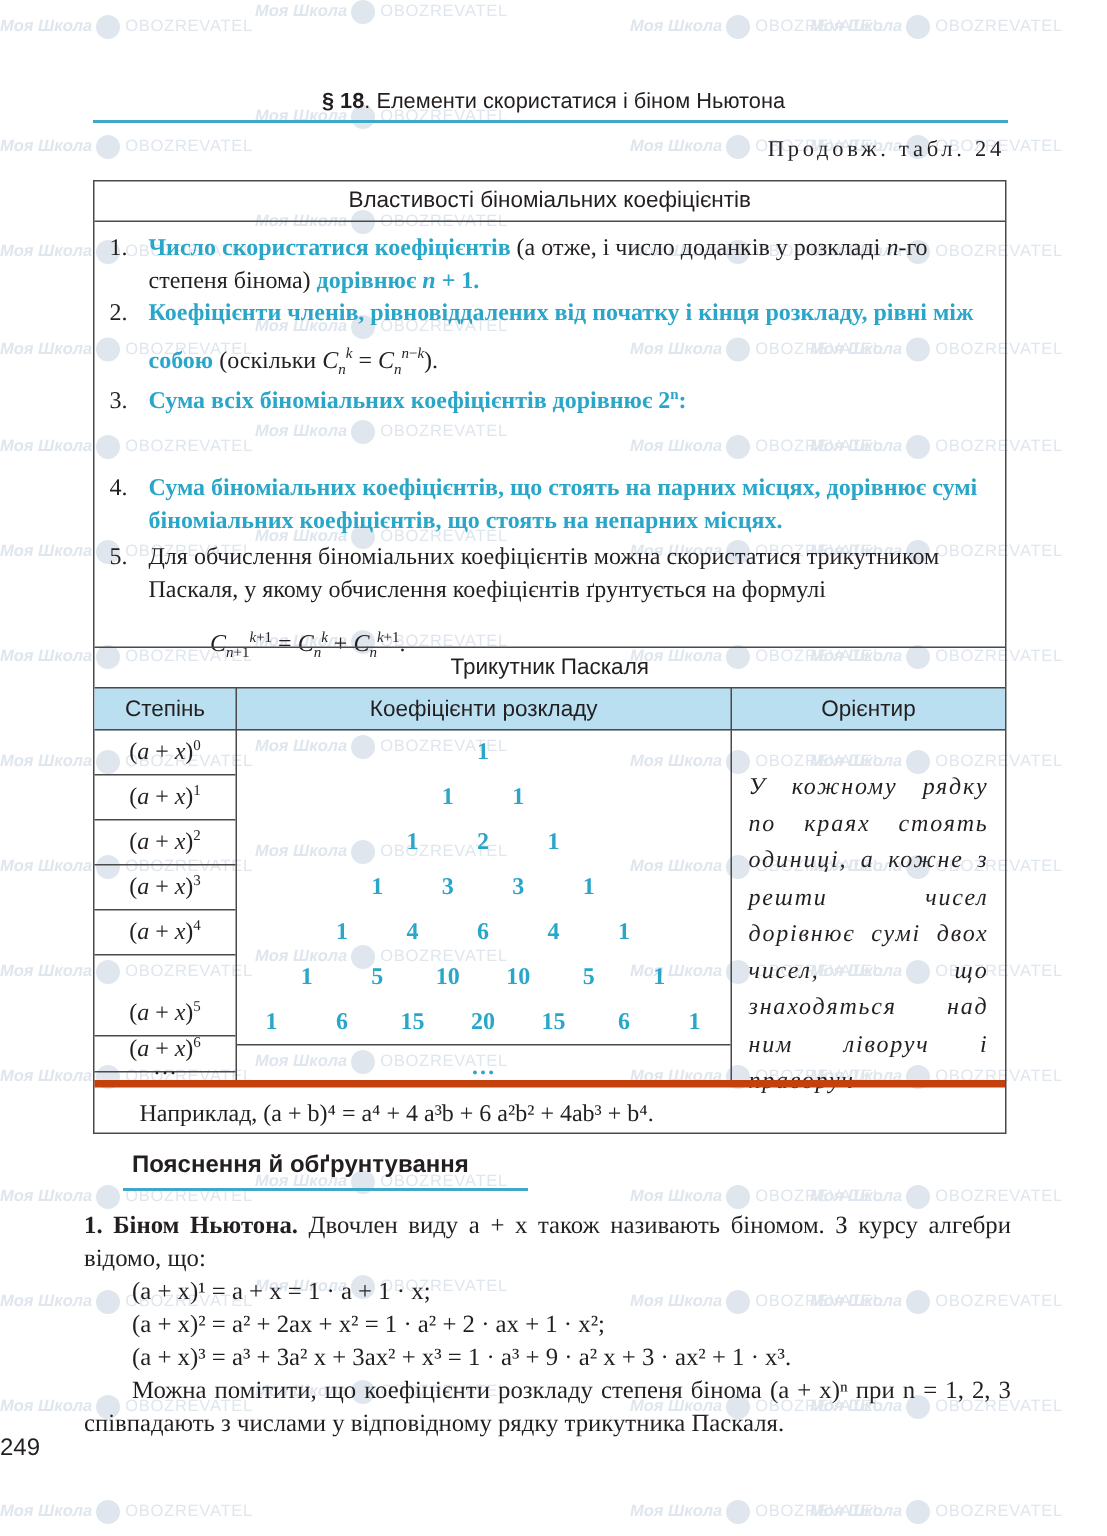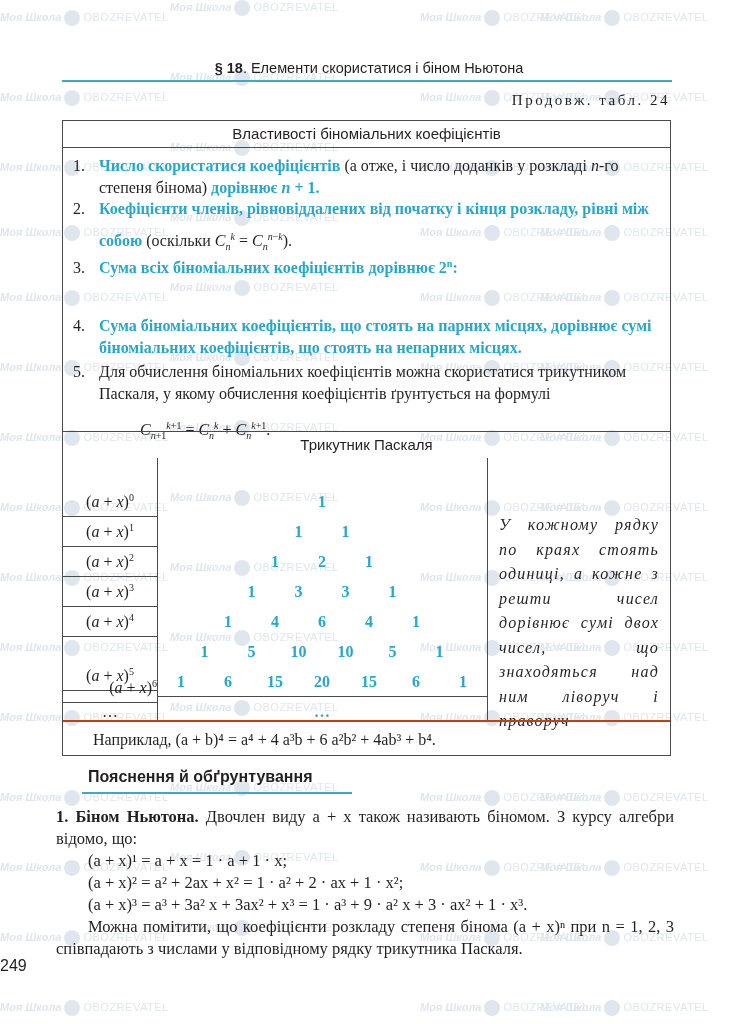--- a/index.html
+++ b/index.html
@@ -32,21 +32,21 @@
   .pt-head { position: absolute; left: 0; top: 337px; width: 100%; height: 29px; background: #b9dff0; border-top: 1px solid #4a4a4a; border-bottom: 1px solid #4a4a4a; box-sizing: border-box; }
   .ph { position: absolute; top: 0; height: 28px; line-height: 28px; text-align: center; font-family: "Liberation Sans", sans-serif; font-size: 15px; }
   .col-div { position: absolute; top: 337px; width: 1px; background: #4a4a4a; }
   .deg-cell { position: absolute; left: 0; width: 94px; height: 30px; line-height: 30px; text-align: center;
               border-bottom: 1px solid #4a4a4a; font-size: 16px; box-sizing: border-box; }
   .deg-cell i { font-style: italic; }
   .coef-row { position: absolute; left: 95px; width: 329px; height: 30px; }
   .coef { position: absolute; top: 0; line-height: 30px; color: #2aa6c9; font-weight: bold; font-size: 16px; transform: translateX(-50%); }
   .hint { position: absolute; left: 436px; top: 392px; width: 160px; font-style: italic; font-size: 16px; line-height: 24.5px; text-align: justify; letter-spacing: 1.2px; }
   .coef-bottom-line { position: absolute; left: 95px; width: 329px; height: 1px; background: #4a4a4a; }
-  .example { position: absolute; left: 0; top: 599px; width: 100%; height: 35px; line-height: 35px; border-top: 2px solid #c2410c; font-size: 16px; padding-left: 30px; box-sizing: border-box; }
+  .example { position: absolute; left: 0; top: 599px; width: 100%; height: 35px; line-height: 35px; border-top: 5px solid #c2410c; font-size: 16px; padding-left: 30px; box-sizing: border-box; }
 
   .section-title { position: absolute; left: 88px; top: 768px; font-family: "Liberation Sans", sans-serif; font-weight: bold; font-size: 16px; }
   .section-rule { position: absolute; left: 82px; top: 792px; width: 270px; height: 2px; background: #3fa7c9; }
 
   .body-text { position: absolute; left: 56px; top: 806px; width: 618px; font-size: 16.5px; line-height: 22px; text-align: justify; }
   .body-text .indent { padding-left: 32px; }
   .body-text p { margin: 0; }
   .page-num { position: absolute; left: 0; top: 957px; width: 738px; text-align: left; font-family: "Liberation Sans", sans-serif; font-size: 16px; }
 </style>
 </head>
@@ -137,20 +137,25 @@
       <span class="num">4.</span>
       <span class="hl">Сума біноміальних коефіцієнтів, що стоять на парних місцях, дорівнює сумі біноміальних коефіцієнтів, що стоять на непарних місцях.</span>
     </div>
     <div class="prop" style="margin-top:2px;">
       <span class="num">5.</span>
       <span>Для обчислення біноміальних коефіцієнтів можна скористатися трикутником Паскаля, у якому обчислення коефіцієнтів ґрунтується на формулі </span><span style="display:inline-block; margin-top:14px;margin-left:41px;"><i>C</i><sub><i>n</i>+1</sub><sup><i>k</i>+1</sup> = <i>C</i><sub><i>n</i></sub><sup><i>k</i></sup> + <i>C</i><sub><i>n</i></sub><sup><i>k</i>+1</sup></span><span>.</span>
     </div>
   </div>
 
   <div class="pascal-title">Трикутник Паскаля</div>
+  <div class="pt-head">
+    <div class="ph" style="left:0; width:94px;">Степінь</div>
+    <div class="ph" style="left:95px; width:329px;">Коефіцієнти розкладу</div>
+    <div class="ph" style="left:425px; width:182px;">Орієнтир</div>
+  </div>
   <div class="col-div" style="left:94px; height:263px;"></div>
   <div class="col-div" style="left:424px; height:263px;"></div>
 
   <div id="pascal-rows">
       <div class="deg-cell" style="top: 366px;">(<i>a</i> + <i>x</i>)<sup>0</sup></div>
       <div class="coef-row" style="top: 366px;">
         <span class="coef" style="left: 164px;">1</span>
       </div>
       <div class="deg-cell" style="top: 396px;">(<i>a</i> + <i>x</i>)<sup>1</sup></div>
       <div class="coef-row" style="top: 396px;">
@@ -180,21 +185,21 @@
       </div>
       <div class="deg-cell" style="top: 540px;">(<i>a</i> + <i>x</i>)<sup>5</sup></div>
       <div class="coef-row" style="top: 516px;">
         <span class="coef" style="left: 46.5px;">1</span>
         <span class="coef" style="left: 93.5px;">5</span>
         <span class="coef" style="left: 140.5px;">10</span>
         <span class="coef" style="left: 187.5px;">10</span>
         <span class="coef" style="left: 234.5px;">5</span>
         <span class="coef" style="left: 281.5px;">1</span>
       </div>
-      <div class="deg-cell" style="top: 552px; text-align: right;">(<i>a</i> + <i>x</i>)<sup>6</sup></div>
+      <div class="deg-cell" style="top: 564px;">(<i>a</i> + <i>x</i>)<sup>6</sup></div>
       <div class="coef-row" style="top: 546px;">
         <span class="coef" style="left: 23px;">1</span>
         <span class="coef" style="left: 70px;">6</span>
         <span class="coef" style="left: 117px;">15</span>
         <span class="coef" style="left: 164px;">20</span>
         <span class="coef" style="left: 211px;">15</span>
         <span class="coef" style="left: 258px;">6</span>
         <span class="coef" style="left: 305px;">1</span>
       </div>
       <div class="deg-cell" style="top: 576px; border-bottom: none;">…</div>

